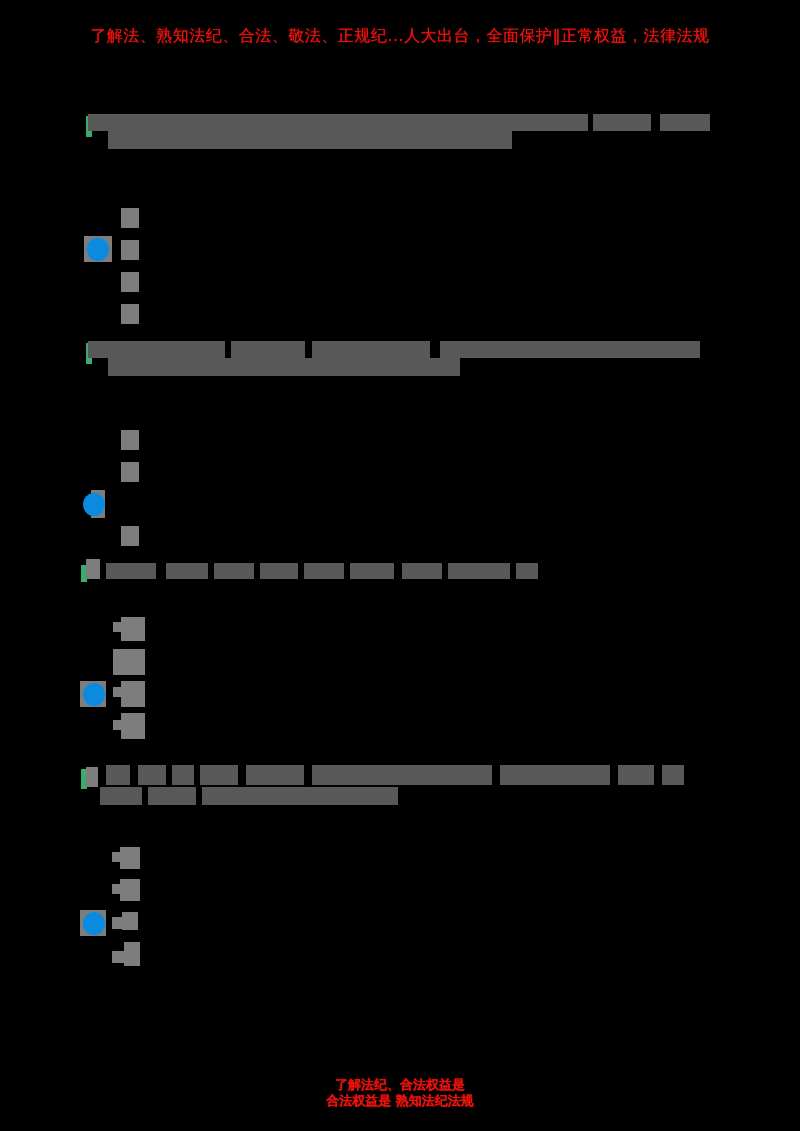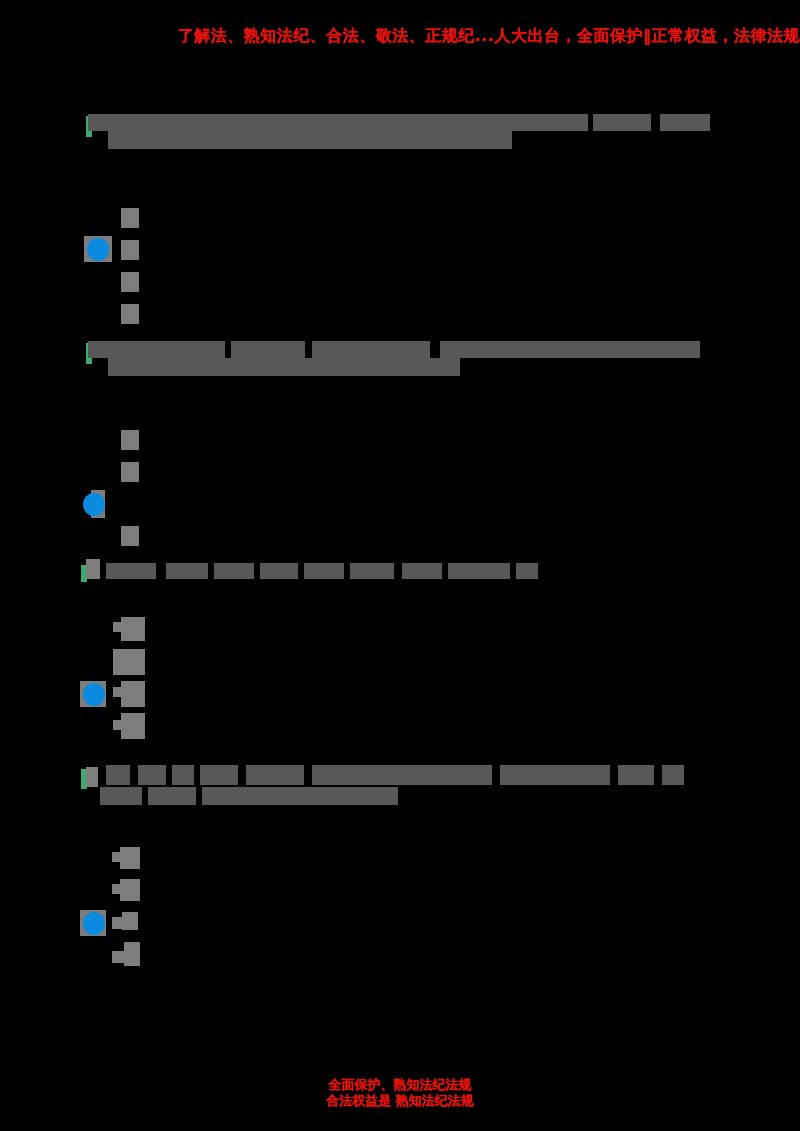--- a/index.html
+++ b/index.html
@@ -20,24 +20,24 @@
     inset: 0;
     background: #000000;
   }
 
   
   .doc-title {
     position: absolute;
     left: 0;
     right: 0;
     top: 26px;
-    text-align: right;
+    text-align: center;
     color: #e8120c;
     font-size: 16px;
-    font-weight: bold;
+    font-weight: normal;
     letter-spacing: 0.5px;
     line-height: 20px;
     white-space: nowrap;
     filter: blur(0.35px);
     text-shadow: 0 0 1px #e8120c;
   }
 
   
   .question-block {
     position: absolute;
@@ -270,17 +270,17 @@
         <div class="opt-chip" style="left: 122px; top: 3px; width: 16px; height: 18px; background: rgb(125, 125, 125);"></div>
       </div>
       <div class="option-row">
         <div class="opt-chip" style="left: 112px; top: 10px; width: 14px; height: 12px; background: rgb(125, 125, 125);"></div>
         <div class="opt-chip" style="left: 124px; top: 1px; width: 16px; height: 24px; background: rgb(125, 125, 125);"></div>
       </div>
     </div>
   </div>
 
   <div class="doc-footer" style="color: rgb(232, 18, 12);">
-    <div>全面保护、熟知法纪法规</div>
+    <div>了解法纪、合法权益是</div>
     <div>合法权益是 熟知法纪法规</div>
   </div>
 
 </div>
 
 </body></html>

